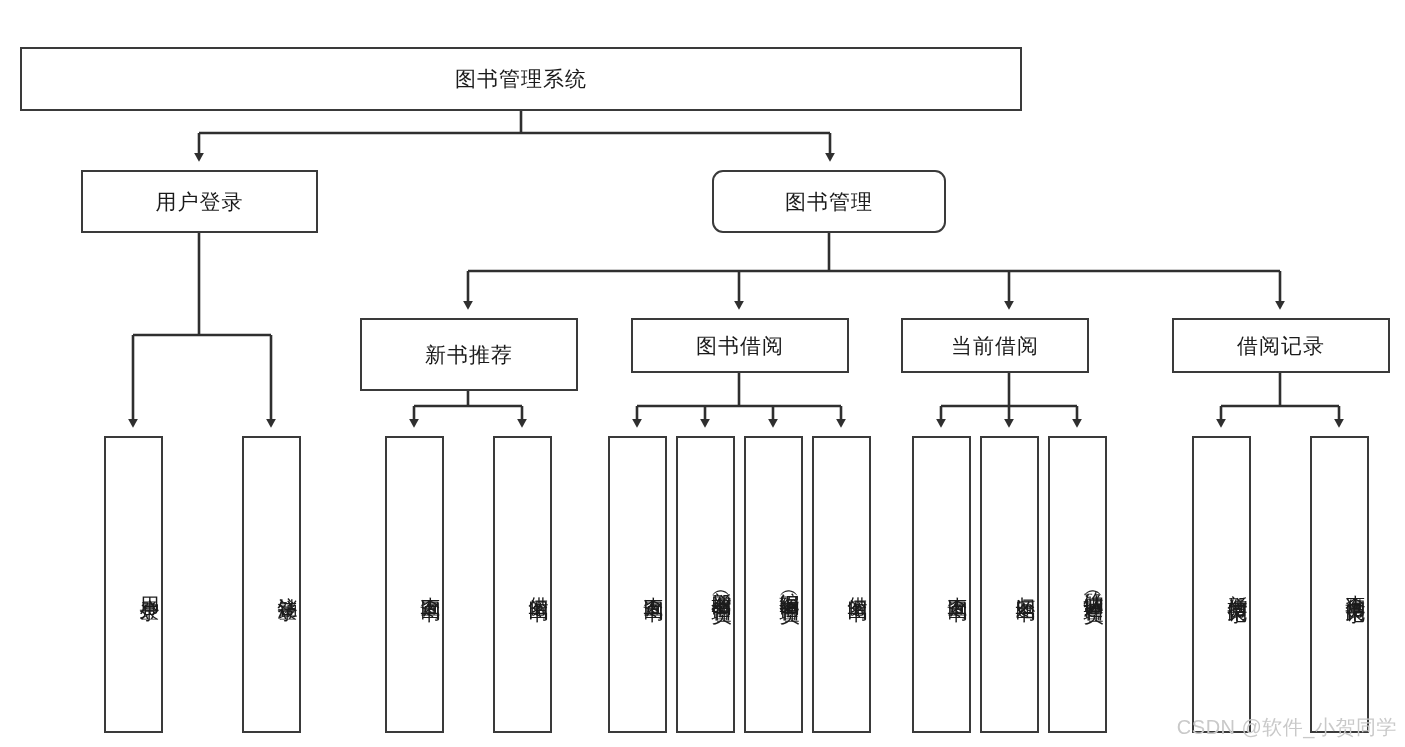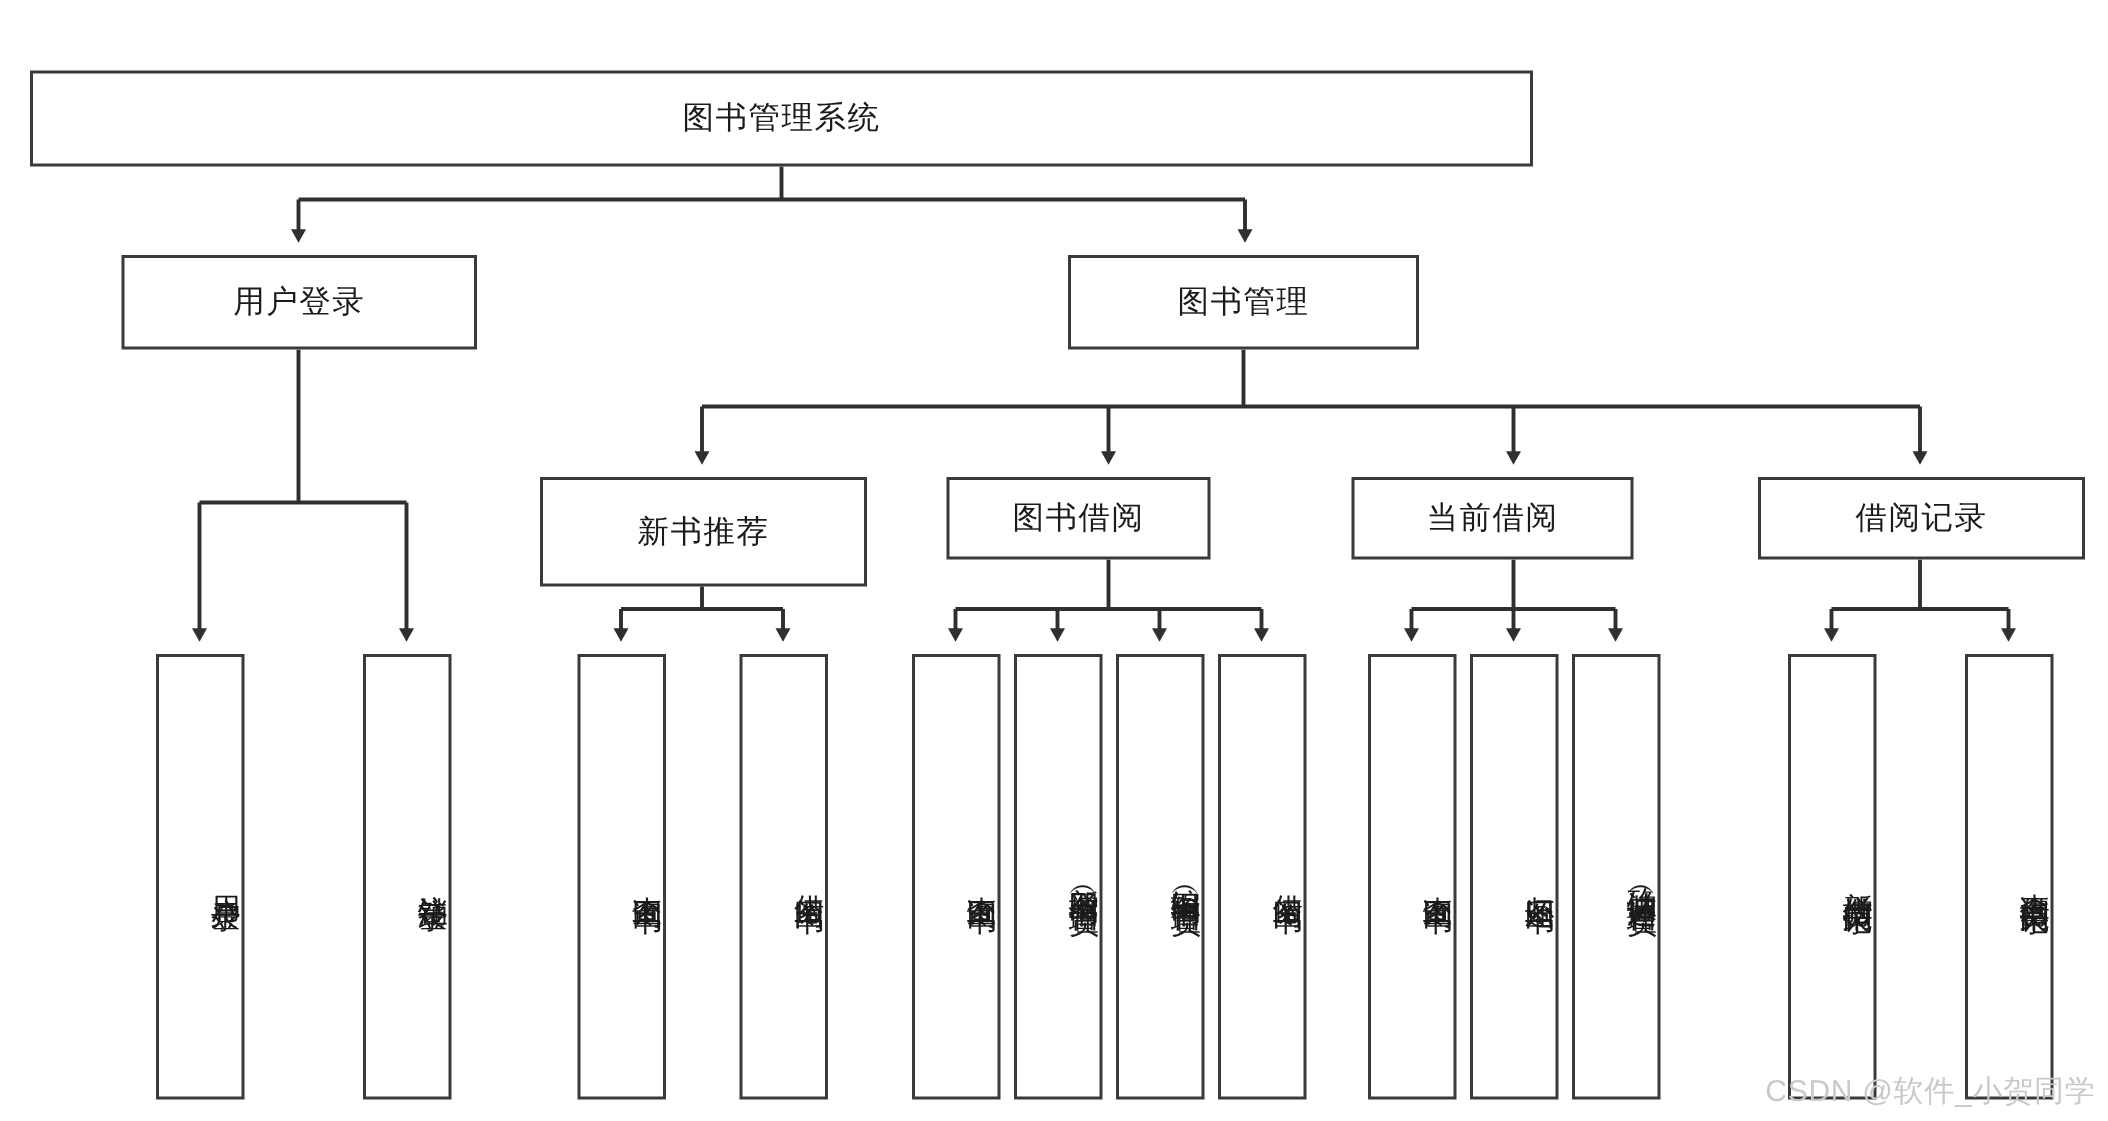--- a/index.html
+++ b/index.html
@@ -122,28 +122,28 @@
     </g>
   </svg>
 
   <div class="node h" style="left:20px; top:12px; width:1002px; height:64px;margin-top:35px;">
     <span>图书管理系统</span>
   </div>
 
   <div class="node h" style="left:81px; top:170px; width:237px; height:63px;">
     <span>用户登录</span>
   </div>
-  <div class="node h" style="left:712px; top:170px; width:234px; height:63px;">
+  <div class="node h" style="left:712px; top:170px; width:234px; height:63px;border-radius:11px;">
     <span>图书管理</span>
   </div>
 
   <div class="node h" style="left:360px; top:318px; width:218px; height:73px;">
     <span>新书推荐</span>
   </div>
-  <div class="node h" style="left:631px; top:318px; width:176px; height:55px;">
+  <div class="node h" style="left:631px; top:318px; width:218px; height:55px;">
     <span>图书借阅</span>
   </div>
   <div class="node h" style="left:901px; top:318px; width:188px; height:55px;">
     <span>当前借阅</span>
   </div>
   <div class="node h" style="left:1172px; top:318px; width:218px; height:55px;">
     <span>借阅记录</span>
   </div>
 
   <div class="node leaf" style="left:104px; top:436px; width:59px; height:297px;">

